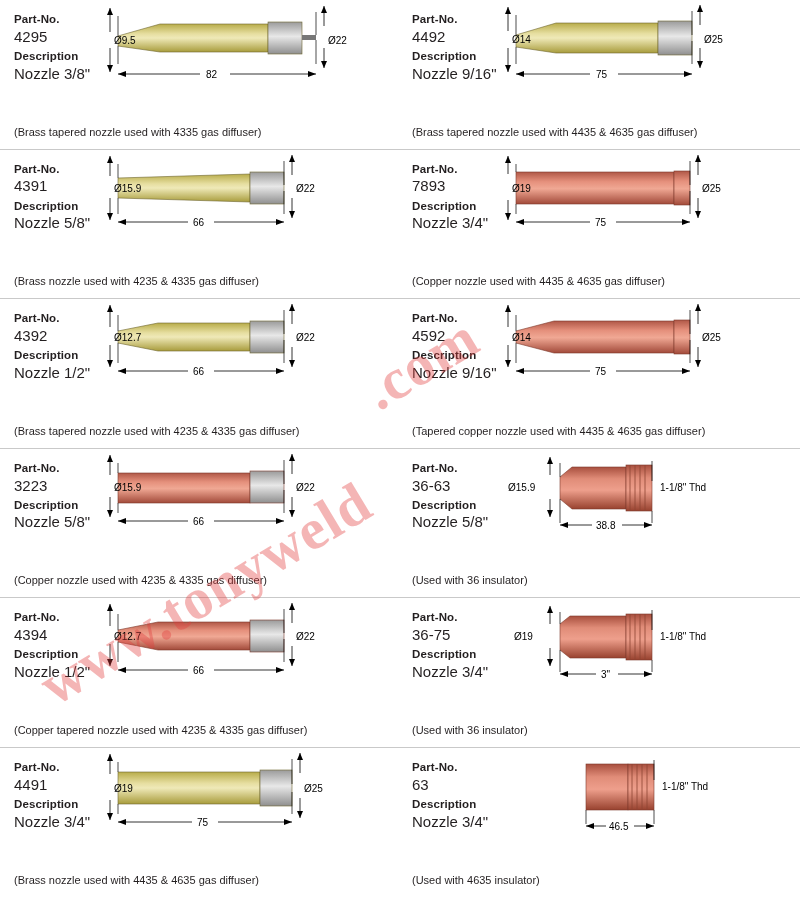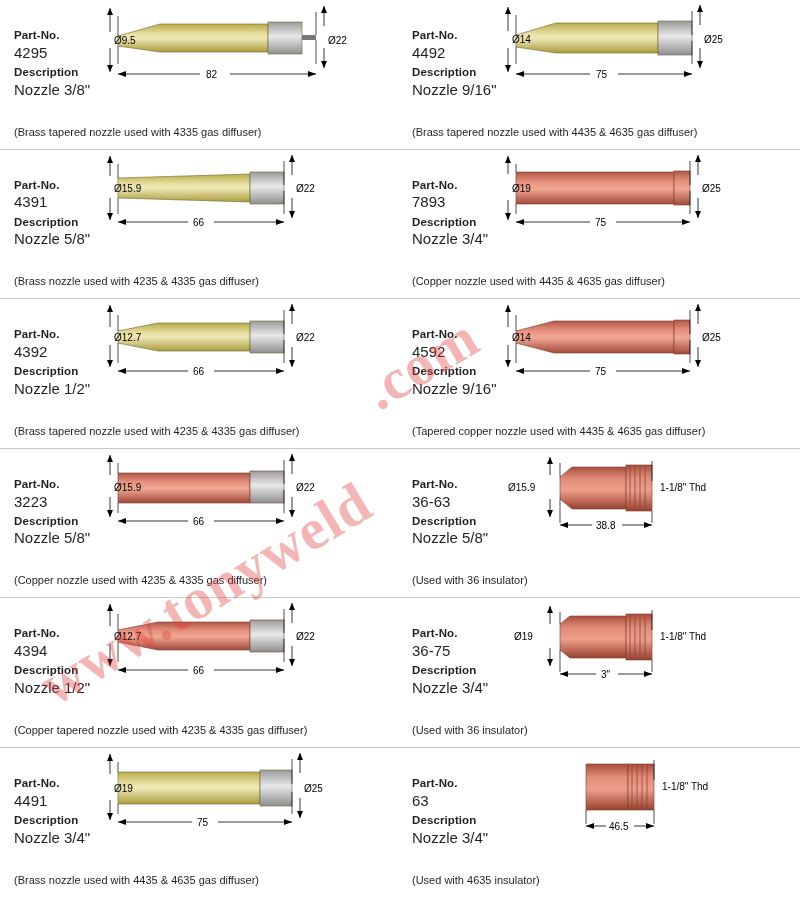--- a/index.html
+++ b/index.html
@@ -34,21 +34,21 @@
     position: absolute;
     left: 0; right: 0; bottom: 0;
     height: 1px;
     background: #c9c9c9;
   }
 
   
   .textblock {
     position: absolute;
     left: 14px;
-    top: 28px;
+    top: 12px;
     width: 180px;
     font-size: 11.5px;
     color: #231f20;
     line-height: 1.28;
   }
   .textblock .lbl { font-weight: bold; font-size: 11.5px; letter-spacing: .1px; }
   .textblock .val { font-size: 15px; margin-bottom: 3px; }
   .note {
     position: absolute;
     left: 14px;

